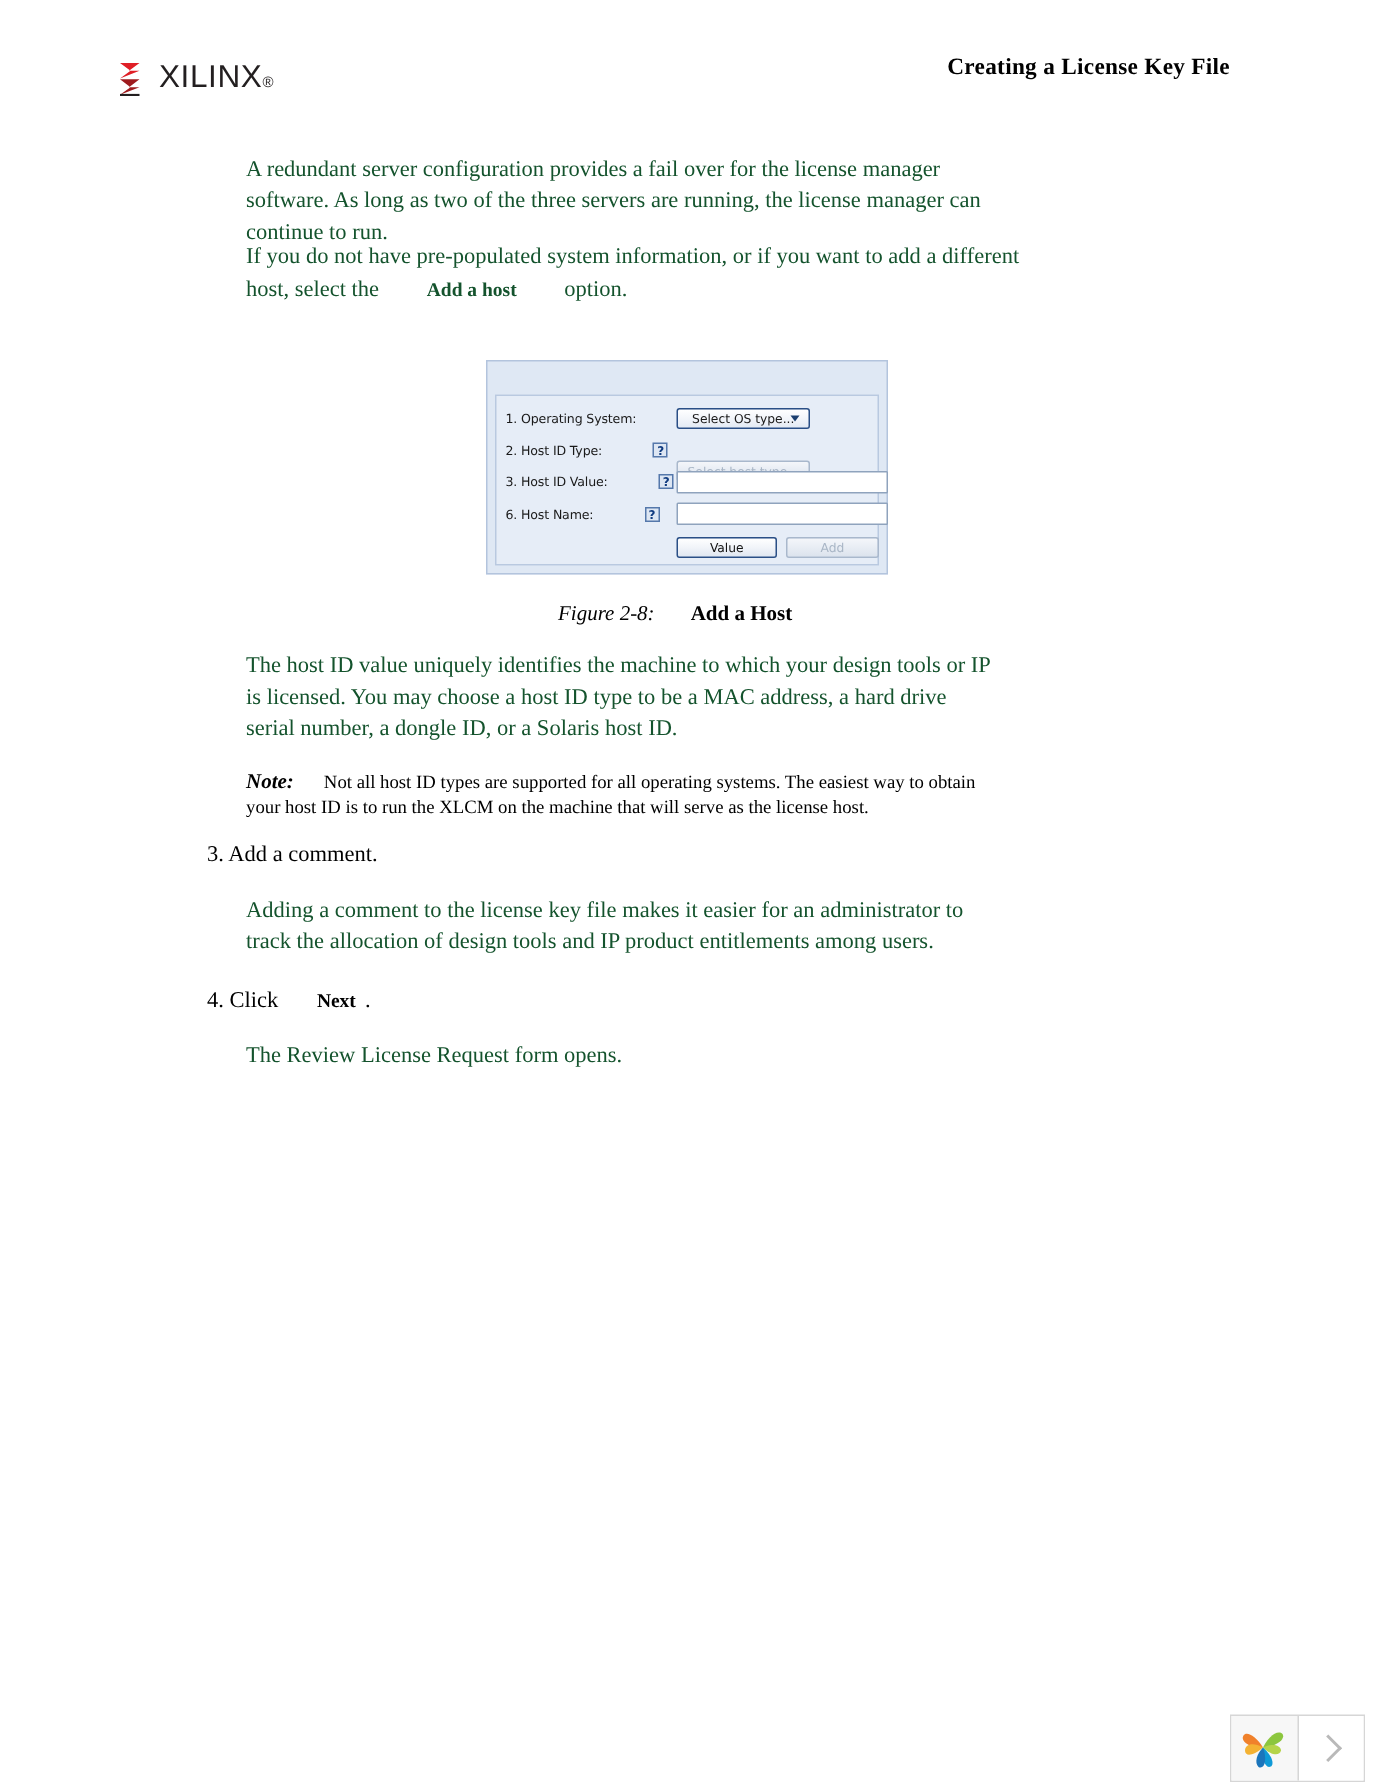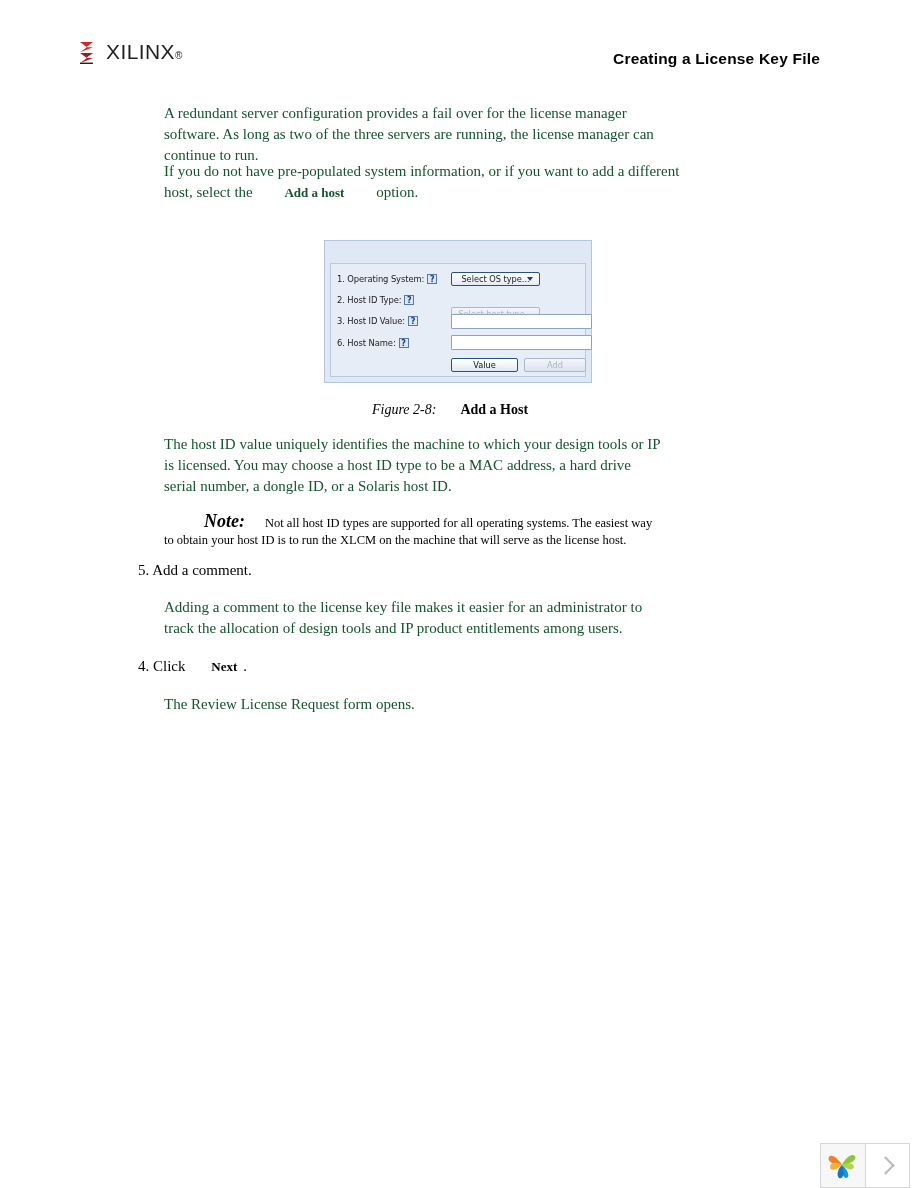--- a/index.html
+++ b/index.html
@@ -43,22 +43,22 @@
     color: #231f20;
     font-weight: 400;
   }
   .logo-word .reg {
     font-size: 10px;
     vertical-align: baseline;
   }
   .header-title {
     position: absolute;
     right: 98px;
-    top: 50px;
-    font-family: Liberation Sans, sans-serif;
+    top: 36px;
+    font-family: Liberation Serif, serif;
     font-weight: bold;
     font-size: 15.5px;
     color: #000;
     letter-spacing: 0.2px;
     white-space: nowrap;
   }
 
   
   .content {
     position: absolute;
@@ -115,20 +115,21 @@
     background: #e6edf7;
     border: 1px solid #b9c9e0;
     box-sizing: border-box;
   }
   .form-row {
     position: absolute;
     left: 6px;
     height: 18px;
     display: flex;
     align-items: center;
+    gap: 31px;
   }
   .field-label {
     font-family: "DejaVu Sans", sans-serif;
     font-size: 8.4px;
     color: #1a1a1a;
     white-space: nowrap;
     letter-spacing: -0.1px;
   }
   .help-icon {
     display: inline-block;
@@ -227,22 +228,21 @@
     position: absolute;
     left: 164px;
     top: 513px;
     width: 495px;
     font-size: 12.5px;
     line-height: 17px;
   }
   .note-kw {
     font-style: italic;
     font-weight: bold;
-    font-size: 18px;
-    margin-left: 40px;
+    font-size: 14px;
   }
 
   .step {
     position: absolute;
     left: 138px;
     font-size: 15px;
     line-height: 21px;
   }
 
   
@@ -360,21 +360,21 @@
   <div class="fig-caption">
     <span class="fig-num">Figure 2-8:</span><span class="fig-label">Add a Host</span>
   </div>
 
   <div class="para bodytext" style="top:434px; width:500px;">The host ID value uniquely identifies the machine to which your design tools or IP is licensed. You may choose a host ID type to be a MAC address, a hard drive serial number, a dongle ID, or a Solaris host ID.</div>
 
   <div class="note">
     <span class="note-kw">Note:</span><span style="margin-left:20px;">Not all host ID types are supported for all operating systems. The easiest way to obtain your host ID is to run the XLCM on the machine that will serve as the license host.</span>
   </div>
 
-  <div class="step" style="top:560px;">5. Add a comment.</div>
+  <div class="step" style="top:560px;">3. Add a comment.</div>
 
   <div class="para bodytext" style="top:597px; width:500px;">Adding a comment to the license key file makes it easier for an administrator to track the allocation of design tools and IP product entitlements among users.</div>
 
   <div class="step" style="top:656px;">
     <span>4. Click</span>
     <span class="inline-bold" style="margin-left:22px;">Next</span><span style="margin-left:6px;">.</span>
   </div>
 
   <div class="para bodytext" style="top:694px; width:500px;">The Review License Request form opens.</div>
 

